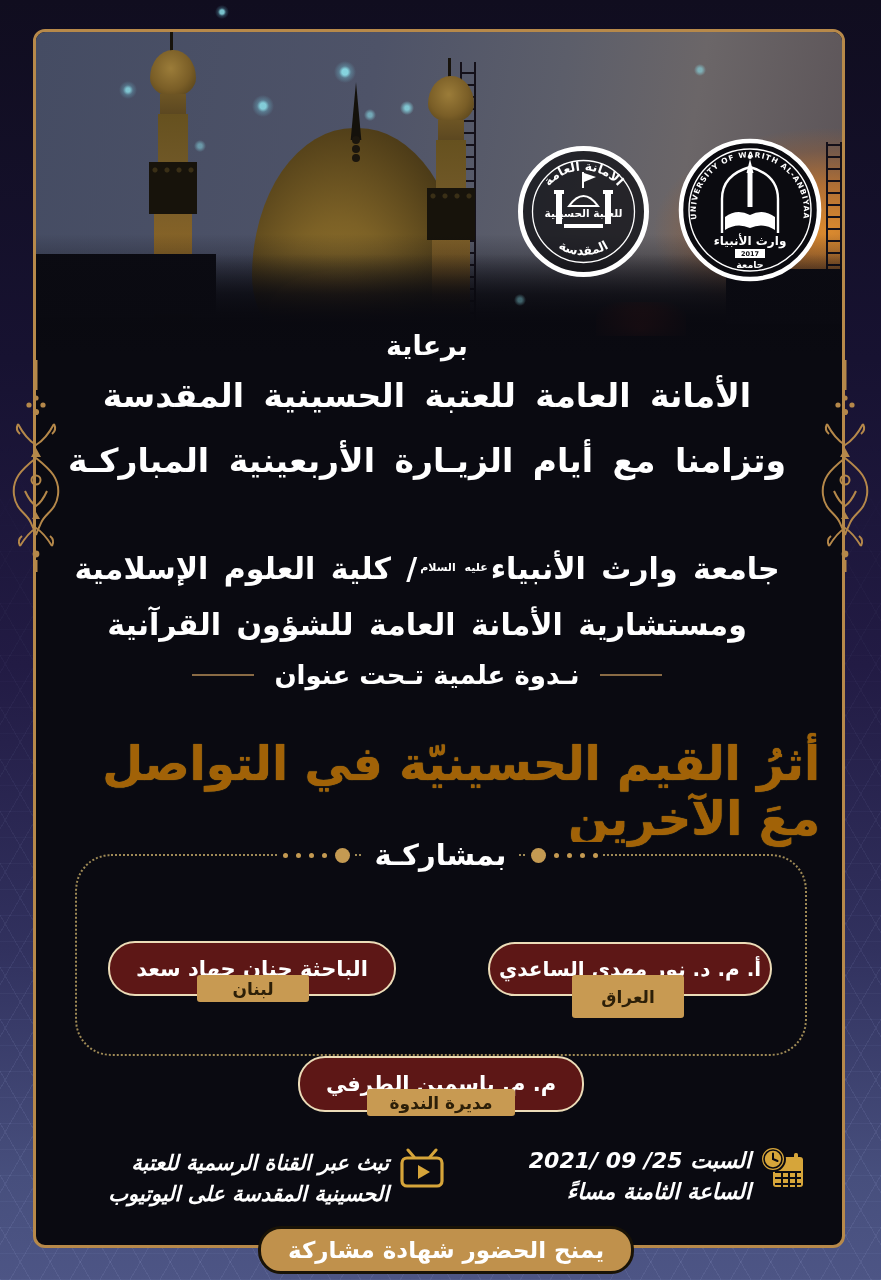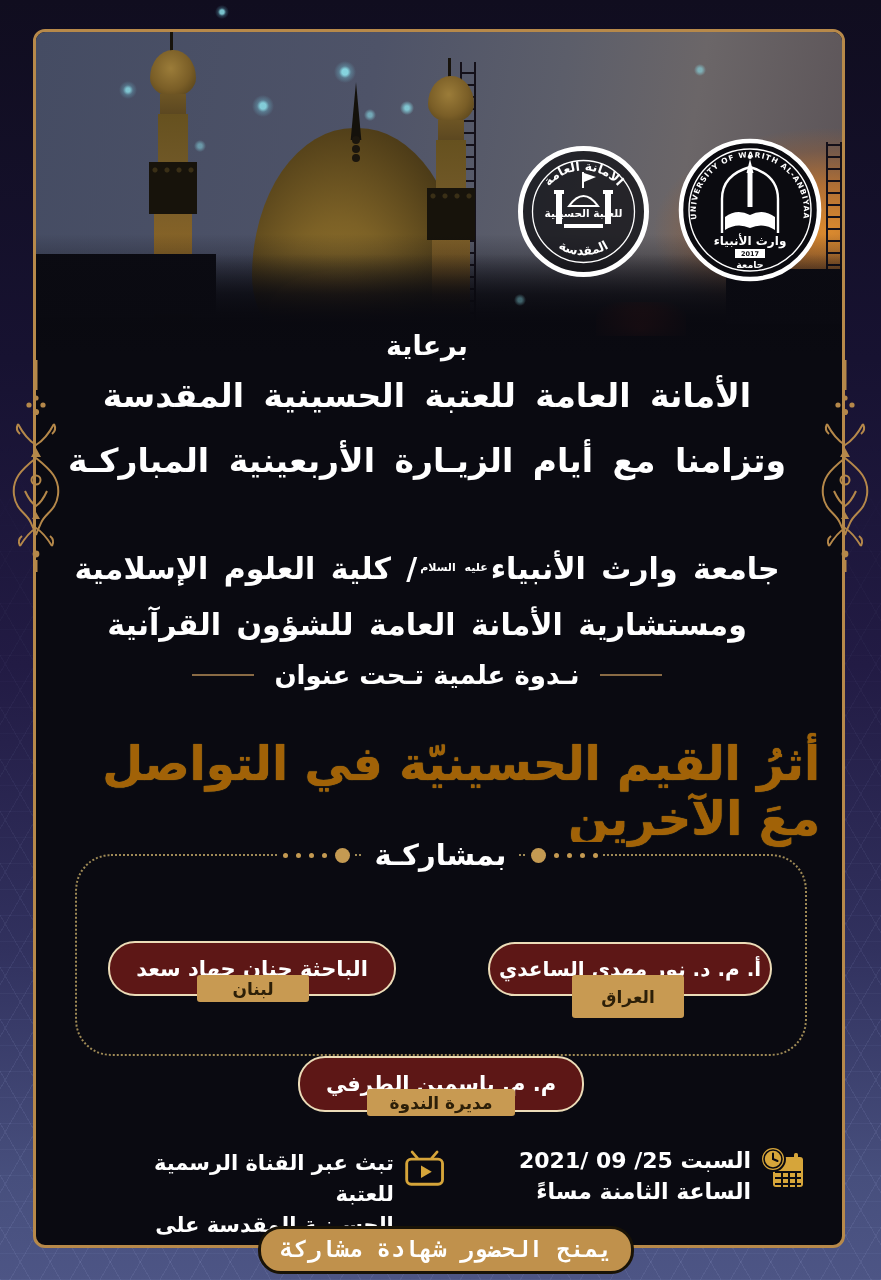--- a/index.html
+++ b/index.html
@@ -88,25 +88,25 @@
   .share-label{color:#fff;font-size:29px;font-weight:bold;background:#0a0a11;padding:2px 12px;direction:rtl;}
   .dot-big{width:15px;height:15px;border-radius:50%;background:#c49a52;}
   .dot-sm{width:5px;height:5px;border-radius:50%;background:#c49a52;}
   .dots{display:flex;gap:8px;align-items:center;background:#0a0a11;padding:6px 4px;}
   .dotted-frame{position:absolute;left:75px;top:854px;width:728px;height:198px;
     border:2px dotted #9f8a56;border-radius:36px;z-index:4;}
   .plate{position:absolute;background:#5d1716;border:2px solid #ecdcb8;border-radius:27px;
     display:flex;align-items:center;justify-content:center;color:#fff;font-weight:bold;direction:rtl;z-index:6;margin-top:25px;}
   .badge{position:absolute;background:#c89a52;border-radius:3px;display:flex;align-items:center;justify-content:center;
     color:#2c1f08;font-weight:bold;font-size:17px;direction:rtl;z-index:6;}
-  .footer-block{position:absolute;display:flex;direction:rtl;gap:10px;z-index:6;align-items:flex-start;}
+  .footer-block{position:absolute;display:flex;direction:rtl;gap:10px;z-index:6;align-items:flex-start;font-style:italic;}
   .footer-text{display:flex;flex-direction:column;color:#fff;font-weight:bold;font-size:21px;line-height:31px;text-align:right;direction:rtl;}
   .date-value{direction:ltr;unicode-bidi:embed;}
   .banner{position:absolute;left:258px;top:1226px;width:370px;height:42px;background:#c0914c;border:3px solid #191307;
-    border-radius:23px;display:flex;align-items:center;justify-content:center;color:#fff;font-size:23px;font-weight:bold;direction:rtl;z-index:8;font-family:Liberation Mono, monospace;}
+    border-radius:23px;display:flex;align-items:center;justify-content:center;color:#fff;font-size:23px;font-weight:bold;direction:rtl;z-index:8;}
   .ornament{position:absolute;width:52px;height:212px;z-index:2;}
 </style>
 </head>
 <body>
 
 <div class="page">
   <div class="bg-pattern"></div>
 
   <div class="card"></div>
 

